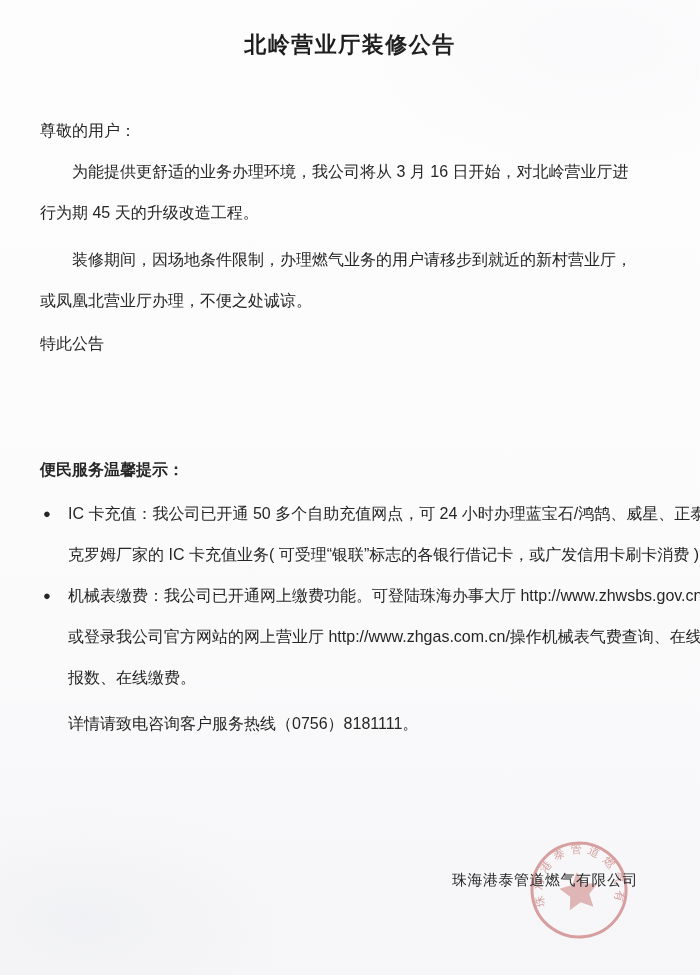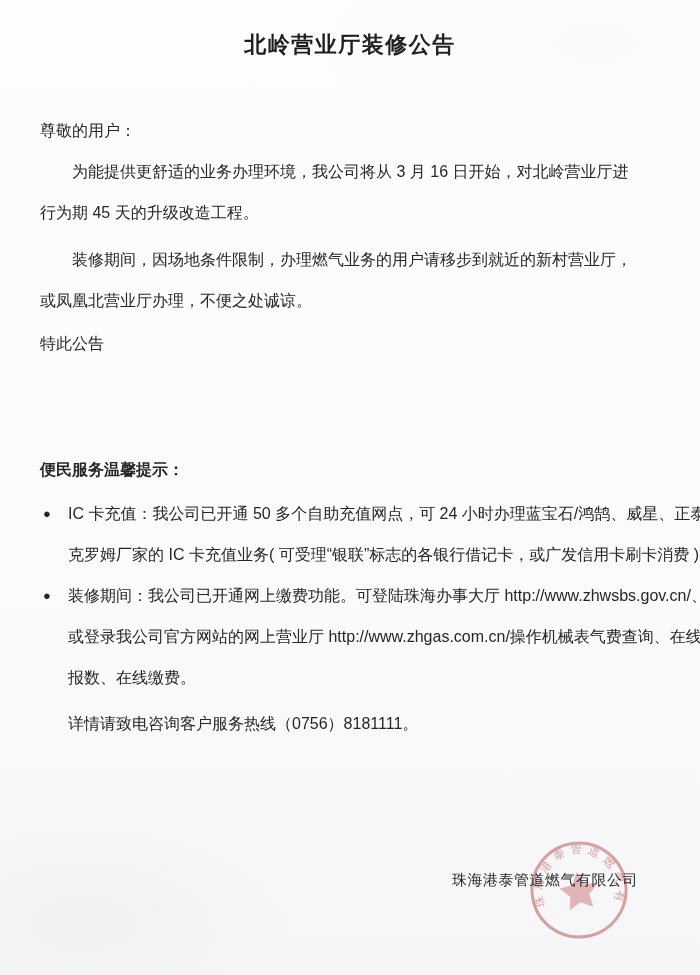--- a/index.html
+++ b/index.html
@@ -68,21 +68,21 @@
 
     <div>
       <div class="line bullet-line b1l1">
         <span class="bullet-dot">●</span><span class="bold-label">IC 卡充值</span><span>：我公司已开通 50 多个自助充值网点，可 24 小时办理蓝宝石/鸿鹄、威星、正泰、</span>
       </div>
       <div class="line bullet-cont">克罗姆厂家的 IC 卡充值业务( 可受理“银联”标志的各银行借记卡，或广发信用卡刷卡消费 )。</div>
     </div>
 
     <div>
       <div class="line bullet-line">
-        <span class="bullet-dot">●</span><span class="bold-label">装修期间</span><span>：我公司已开通网上缴费功能。可登陆珠海办事大厅 http://www.zhwsbs.gov.cn/、</span>
+        <span class="bullet-dot">●</span><span class="bold-label">机械表缴费</span><span>：我公司已开通网上缴费功能。可登陆珠海办事大厅 http://www.zhwsbs.gov.cn/、</span>
       </div>
       <div class="line bullet-cont">或登录我公司官方网站的网上营业厅 http://www.zhgas.com.cn/操作机械表气费查询、在线</div>
       <div class="line bullet-cont">报数、在线缴费。</div>
     </div>
 
     <div class="line bullet-cont hotline">详情请致电咨询客户服务热线（0756）8181111。</div>
 
   </div>
 
   <div class="doc-footer">

